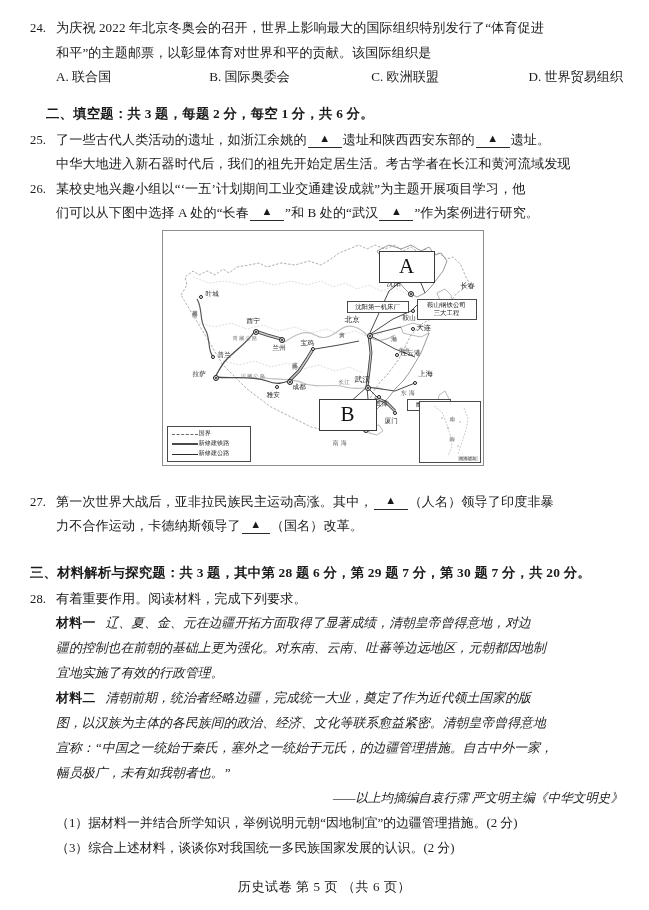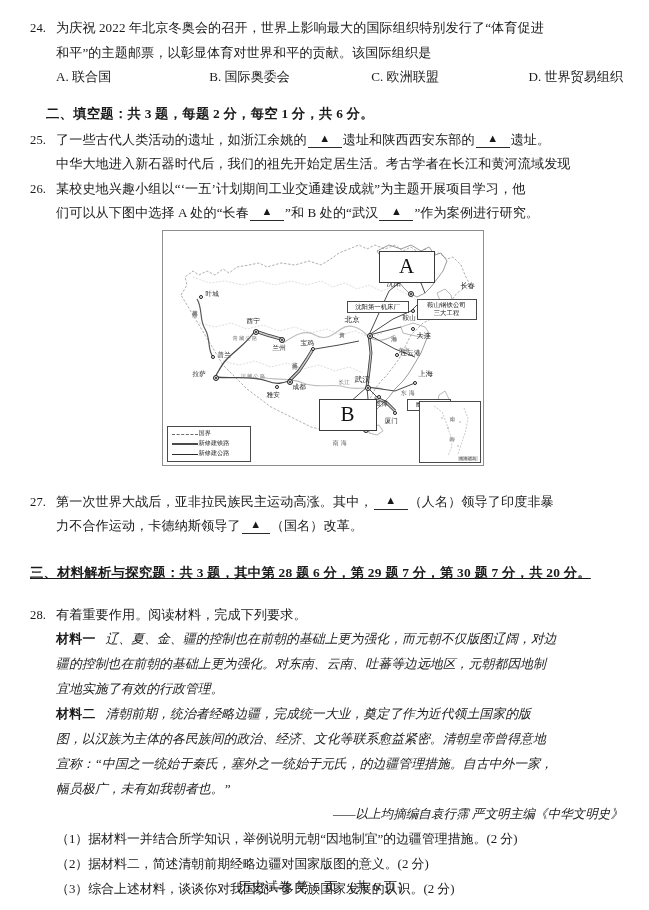--- a/index.html
+++ b/index.html
@@ -49,21 +49,21 @@
   .opt-b { width: 165px; }
   .opt-c { width: 160px; }
 
   .section-head {
     font-weight: bold;
     font-size: 13.4px;
     line-height: 24px;
     letter-spacing: 0.2px;
     margin: 12px 0 2px 16px;
   }
-  .section-head.s3 { margin: 22px 0 18px 0; text-decoration: underline; }
+  .section-head.s3 { margin: 22px 0 2px 0; }
 
   .blank {
     display: inline-block;
     min-width: 34px;
     border-bottom: 1px solid #2a2a2a;
     text-align: center;
     line-height: 18px;
     font-size: 11px;
     vertical-align: 2px;
     margin: 0 1px;
@@ -374,21 +374,21 @@
       <div class="city-dot cap" style="left:245px; top:60px;"></div>
       <div class="mlabel" style="left:224px; top:48px; font-size:7.2px;">沈阳</div>
 
       <div class="city-dot cap" style="left:262px; top:44px;"></div>
       <div class="mlabel" style="left:269px; top:50px; font-size:7.2px;margin-left:29px;">长春</div>
 
       <div class="city-dot" style="left:248px; top:78px;"></div>
       <div class="mlabel" style="left:240px; top:83px;">鞍山</div>
 
       <div class="city-dot" style="left:248px; top:96px;"></div>
-      <div class="mlabel" style="left:254px; top:100px; font-size:7.2px;">大连</div>
+      <div class="mlabel" style="left:254px; top:92px; font-size:7.2px;">大连</div>
 
       <div class="city-dot" style="left:232px; top:122px;"></div>
       <div class="mlabel" style="left:238px; top:118px;">连云港</div>
 
       <div class="city-dot" style="left:250px; top:150px;"></div>
       <div class="mlabel" style="left:256px; top:138px; font-size:7.2px;">上海</div>
 
       <div class="city-dot cap" style="left:202px; top:154px;"></div>
       <div class="mlabel" style="left:192px; top:144px; font-size:7.6px;">武汉</div>
 
@@ -463,33 +463,32 @@
   <div class="section-head s3">三、材料解析与探究题：共 3 题，其中第 28 题 6 分，第 29 题 7 分，第 30 题 7 分，共 20 分。</div>
 
   <div class="q">
     <span class="num">28.</span>
     <div class="body">
       <div>有着重要作用。阅读材料，完成下列要求。</div>
     </div>
   </div>
 
   <div class="material">
-    <div><b>材料一</b>&nbsp;&nbsp;&nbsp;<span>辽、夏、金、疆的控制也在前朝的基础上更为强化，而元朝不仅版图辽阔，对边</span></div>
+    <div><b>材料一</b>&nbsp;&nbsp;&nbsp;<span>辽、夏、金、元在边疆开拓方面取得了显著成绩，清朝皇帝曾得意地，对边</span></div>
     <div>疆的控制也在前朝的基础上更为强化。对东南、云南、吐蕃等边远地区，元朝都因地制</div>
     <div>宜地实施了有效的行政管理。</div>
   </div>
 
   <div class="material">
     <div><b>材料二</b>&nbsp;&nbsp;&nbsp;<span>清朝前期，统治者经略边疆，完成统一大业，奠定了作为近代领土国家的版</span></div>
     <div>图，以汉族为主体的各民族间的政治、经济、文化等联系愈益紧密。清朝皇帝曾得意地</div>
     <div>宣称：“中国之一统始于秦氏，塞外之一统始于元氏，的边疆管理措施。自古中外一家，</div>
     <div>幅员极广，未有如我朝者也。”</div>
   </div>
 
   <div class="source">——以上均摘编自袁行霈 严文明主编《中华文明史》</div>
 
   <div class="subq">（1）据材料一并结合所学知识，举例说明元朝“因地制宜”的边疆管理措施。(2 分)</div>
-  <div class="subq">（2）据材料二，简述清朝前期经略边疆对国家版图的意义。(2 分)</div>
   <div class="subq">（3）综合上述材料，谈谈你对我国统一多民族国家发展的认识。(2 分)</div>
 
   <div class="footer">历史试卷  第 5 页 （共 6 页）</div>
 
 </div>
 
 </body></html>

